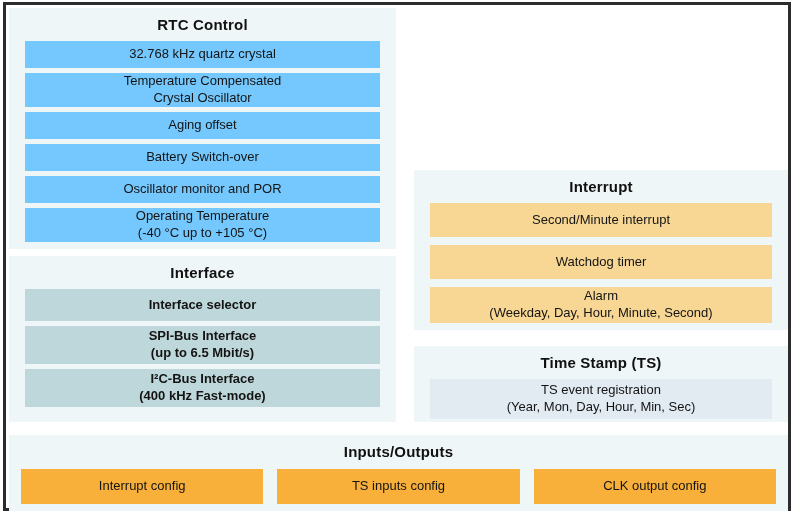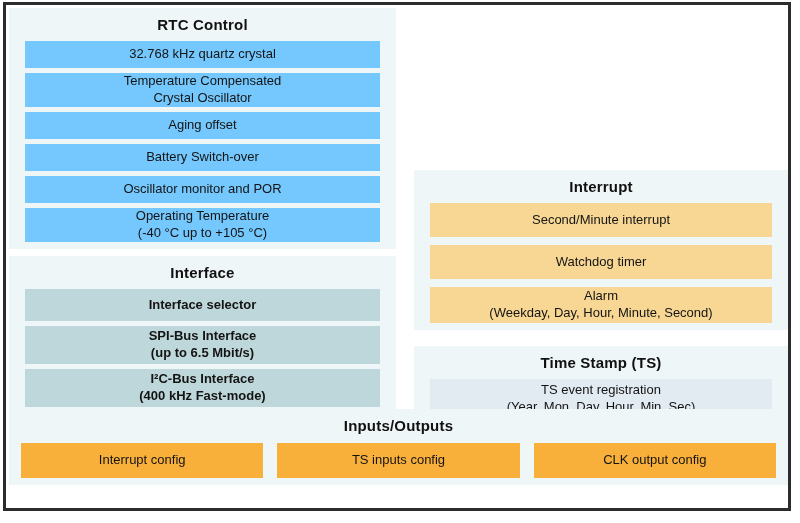--- a/index.html
+++ b/index.html
@@ -25,21 +25,21 @@
   .io { padding:6px 12px 0 12px; }
   .io .ptitle { margin-bottom:9px; }
   .io-row { display:flex; gap:14px; }
   .io-row .box { flex:1; background:var(--orange,#f8b03b); height:35px; margin-bottom:0; }
   
   .p-rtc   { left:3px;   top:3px;   width:387px; height:241px; }
   .p-iface { left:3px;   top:251px; width:387px; height:166px; }
   .p-cal   { left:408px; top:3px;   width:374px; height:161px; }
   .p-intr  { left:408px; top:165px; width:374px; height:160px; }
   .p-ts    { left:408px; top:341px; width:374px; height:76px; }
-  .p-io    { left:3px;   top:404px; width:779px; height:76px; }
+  .p-io    { left:3px;   top:430px; width:779px; height:76px; }
 </style>
 </head>
 <body>
 
 <div id="page">
   <div class="frame">
 
     <div class="panel rtc p-rtc">
       <div class="ptitle">RTC Control</div>
       <div class="box">

